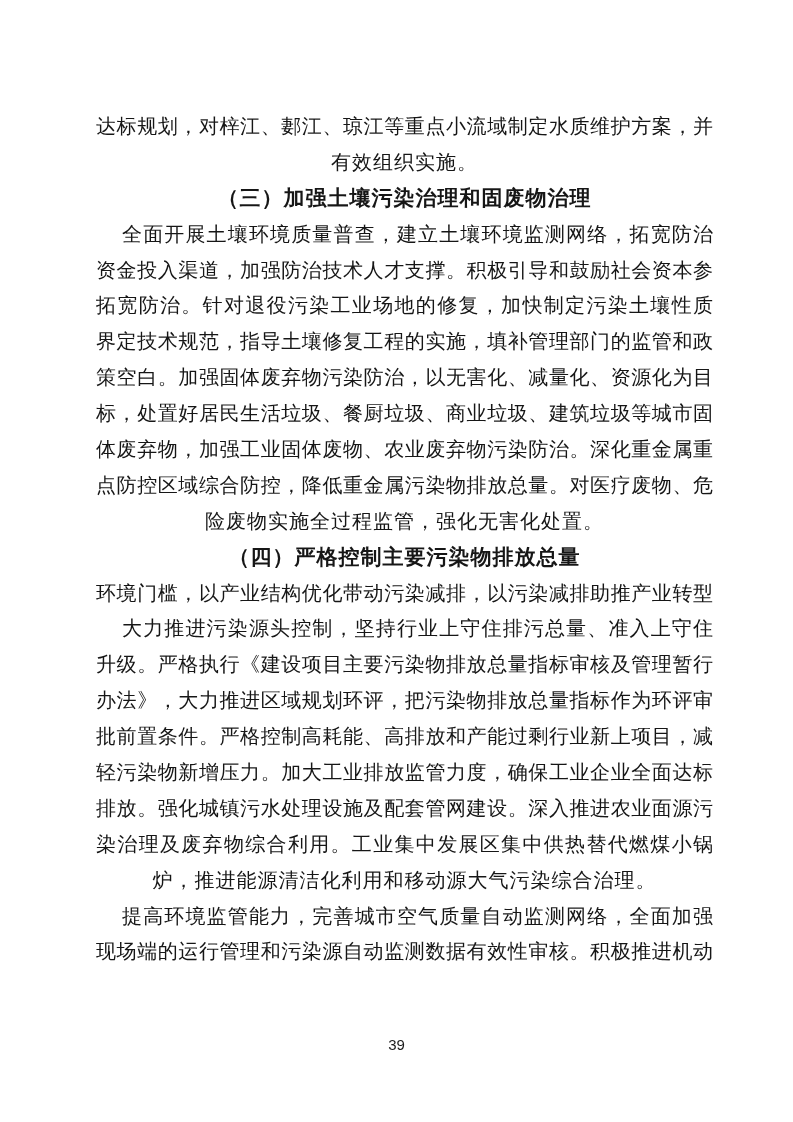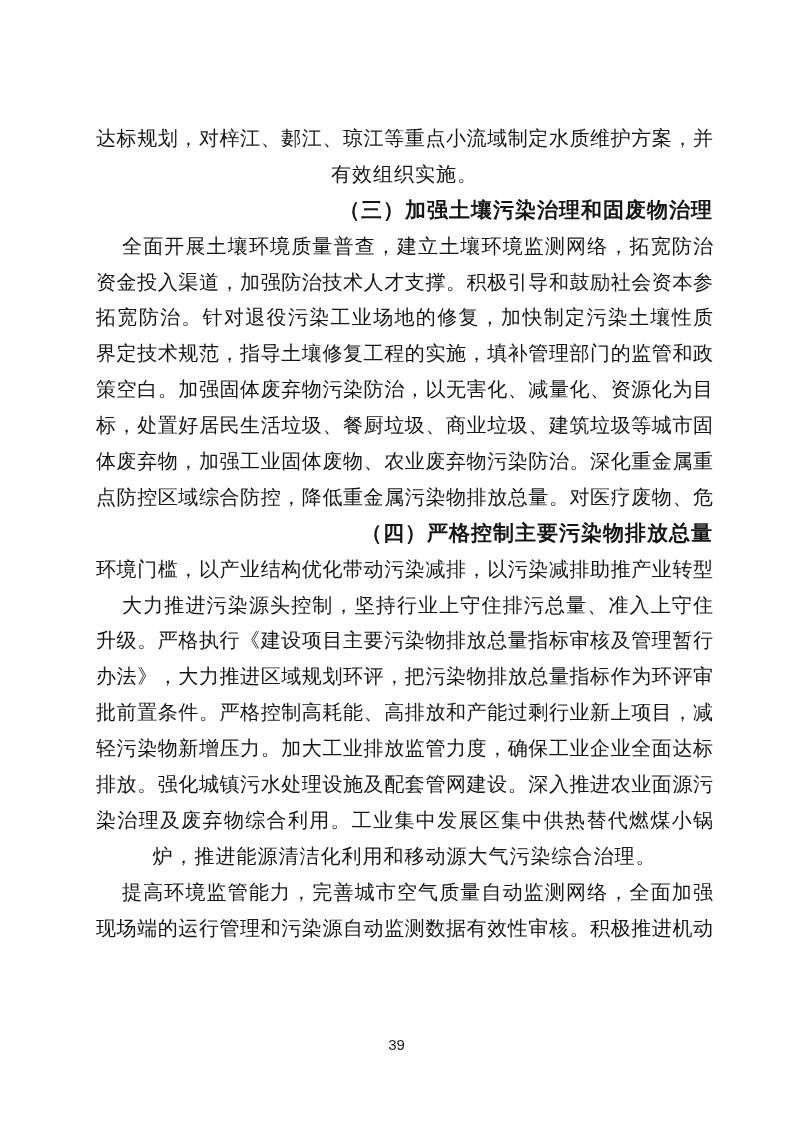--- a/index.html
+++ b/index.html
@@ -14,21 +14,20 @@
     background: #ffffff;
     overflow: hidden;
     font-family: "Liberation Serif", "DejaVu Serif", serif;
     color: #161616;
   }
   .text-block {
     position: absolute;
     left: 96px;
     top: 109px;
     width: 617px;
-    margin-top: 12px;
   }
   .line {
     height: 35.9px;
     line-height: 35.9px;
     font-size: 20px;
     letter-spacing: 0;
     white-space: normal;
   }
   .line.justify,
   .line.justify-indent {
@@ -39,21 +38,21 @@
     padding-left: 26px;
   }
   .line.left {
     text-align: center;
     letter-spacing: 1px;
   }
   .line.heading {
     font-weight: 700;
     font-size: 21px;
     letter-spacing: 1px;
-    text-align: right;
+    text-align: center;
   }
   .page-number {
     position: absolute;
     top: 1036px;
     left: 0;
     width: 100%;
     text-align: center;
     font-family: Liberation Sans, sans-serif;
     font-size: 15px;
     color: #1c1c1c;
@@ -68,20 +67,21 @@
       <div class="line left">有效组织实施。</div>
       <div class="line heading">（三）加强土壤污染治理和固废物治理</div>
       <div class="line justify-indent">全面开展土壤环境质量普查，建立土壤环境监测网络，拓宽防治</div>
       <div class="line justify">资金投入渠道，加强防治技术人才支撑。积极引导和鼓励社会资本参</div>
       <div class="line justify">拓宽防治。针对退役污染工业场地的修复，加快制定污染土壤性质</div>
       <div class="line justify">界定技术规范，指导土壤修复工程的实施，填补管理部门的监管和政</div>
       <div class="line justify">策空白。加强固体废弃物污染防治，以无害化、减量化、资源化为目</div>
       <div class="line justify">标，处置好居民生活垃圾、餐厨垃圾、商业垃圾、建筑垃圾等城市固</div>
       <div class="line justify">体废弃物，加强工业固体废物、农业废弃物污染防治。深化重金属重</div>
       <div class="line justify">点防控区域综合防控，降低重金属污染物排放总量。对医疗废物、危</div>
+      <div class="line left">险废物实施全过程监管，强化无害化处置。</div>
       <div class="line heading">（四）严格控制主要污染物排放总量</div>
       <div class="line justify">环境门槛，以产业结构优化带动污染减排，以污染减排助推产业转型</div>
       <div class="line justify-indent">大力推进污染源头控制，坚持行业上守住排污总量、准入上守住</div>
       <div class="line justify">升级。严格执行《建设项目主要污染物排放总量指标审核及管理暂行</div>
       <div class="line justify">办法》，大力推进区域规划环评，把污染物排放总量指标作为环评审</div>
       <div class="line justify">批前置条件。严格控制高耗能、高排放和产能过剩行业新上项目，减</div>
       <div class="line justify">轻污染物新增压力。加大工业排放监管力度，确保工业企业全面达标</div>
       <div class="line justify">排放。强化城镇污水处理设施及配套管网建设。深入推进农业面源污</div>
       <div class="line justify">染治理及废弃物综合利用。工业集中发展区集中供热替代燃煤小锅</div>
       <div class="line left">炉，推进能源清洁化利用和移动源大气污染综合治理。</div>

